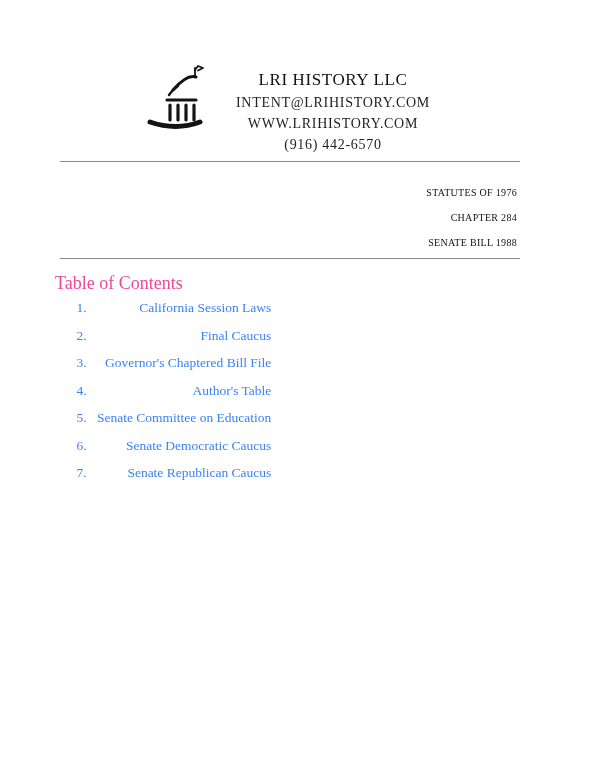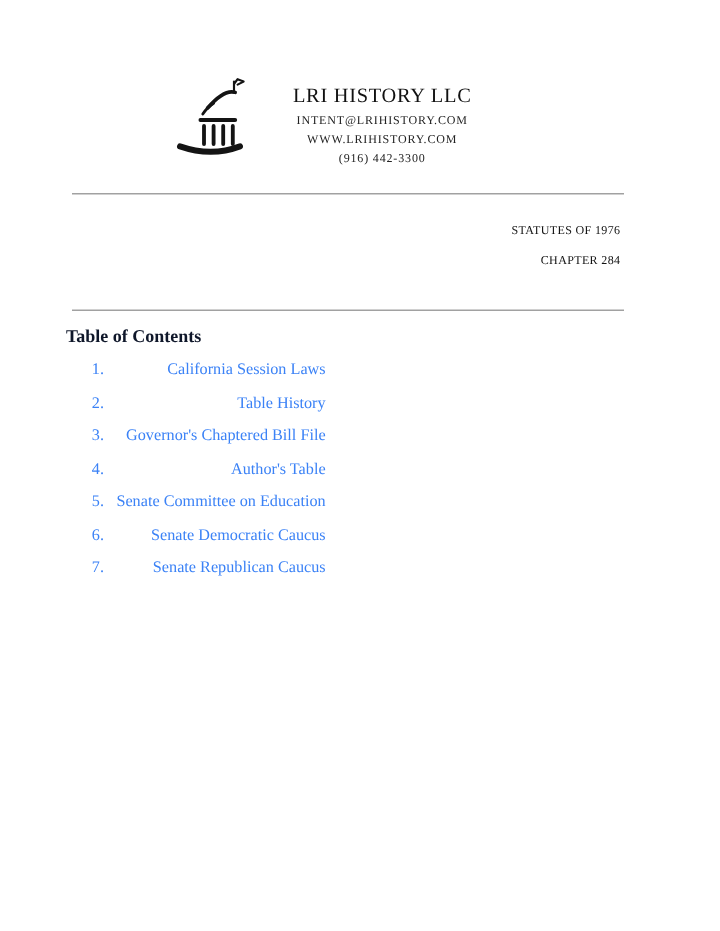--- a/index.html
+++ b/index.html
@@ -31,21 +31,21 @@
     text-align: center;
     padding-top: 10px;
     min-width: 165px;
   }
   .company {
     font-size: 17px;
     letter-spacing: 0.6px;
     color: #111;
   }
   .contact-line {
-    font-size: 10px;
+    font-size: 14px;
     letter-spacing: 0.7px;
     margin-top: 5px;
     color: #222;
   }
 
   
   .rule {
     position: absolute;
     left: 60px;
     width: 460px;
@@ -66,23 +66,23 @@
     line-height: 25px;
     letter-spacing: 0.3px;
     color: #111;
   }
 
   
   .toc-title {
     position: absolute;
     top: 273px;
     left: 55px;
-    font-weight: bold;
-    font-size: 15px;
-    color: #0f172a;
+    font-weight: normal;
+    font-size: 18px;
+    color: #ec4899;
   }
   ol.toc-list {
     position: absolute;
     top: 300px;
     left: 70px;
     margin: 0;
     padding-left: 20px;
     font-size: 13.5px;
     color: #3b82f6;
     list-style-type: decimal;
@@ -117,40 +117,41 @@
           <path d="M52 45 v15" stroke-width="3.2"></path>
 
           <path d="M8 62 q26 9 50 0" stroke-width="5"></path>
         </g>
       </svg>
     </div>
     <div class="contact">
       <div class="company">LRI HISTORY LLC</div>
       <div class="contact-line">INTENT@LRIHISTORY.COM</div>
       <div class="contact-line">WWW.LRIHISTORY.COM</div>
-      <div class="contact-line">(916) 442-3300</div>
+      <div class="contact-line">(916) 442-6570</div>
     </div>
   </div>
 
   <div class="rule rule-top"></div>
 
   <div class="reference">
     <div>STATUTES OF 1976</div>
     <div>CHAPTER  284</div>
+    <div>SENATE BILL 1988</div>
   </div>
 
   <div class="rule rule-bottom"></div>
 
   <div class="toc-title">Table of Contents</div>
 
   <ol class="toc-list">
 
       <li>California Session Laws</li>
 
-      <li>Table History</li>
+      <li>Final Caucus</li>
 
       <li>Governor's Chaptered Bill File</li>
 
       <li>Author's Table</li>
 
       <li>Senate Committee on Education</li>
 
       <li>Senate Democratic Caucus</li>
 
       <li>Senate Republican Caucus</li>

